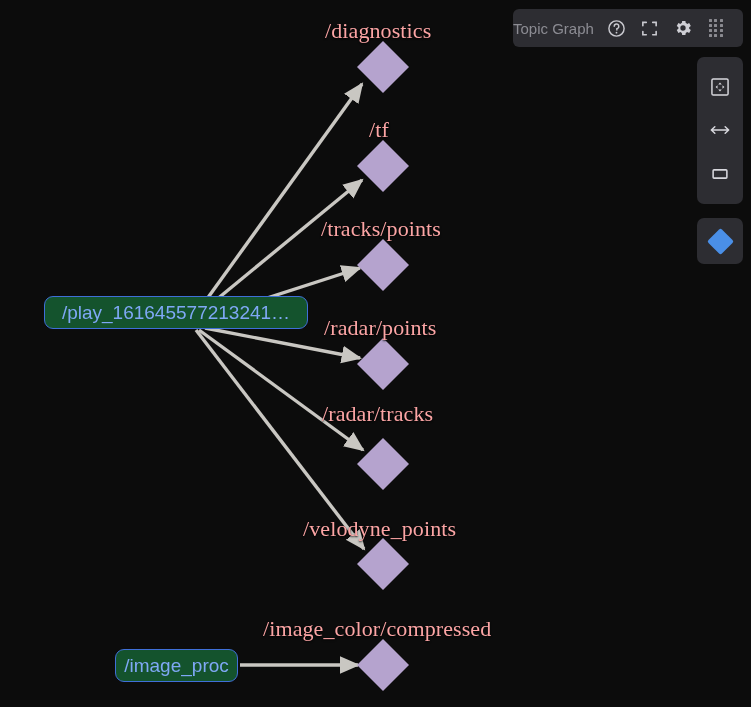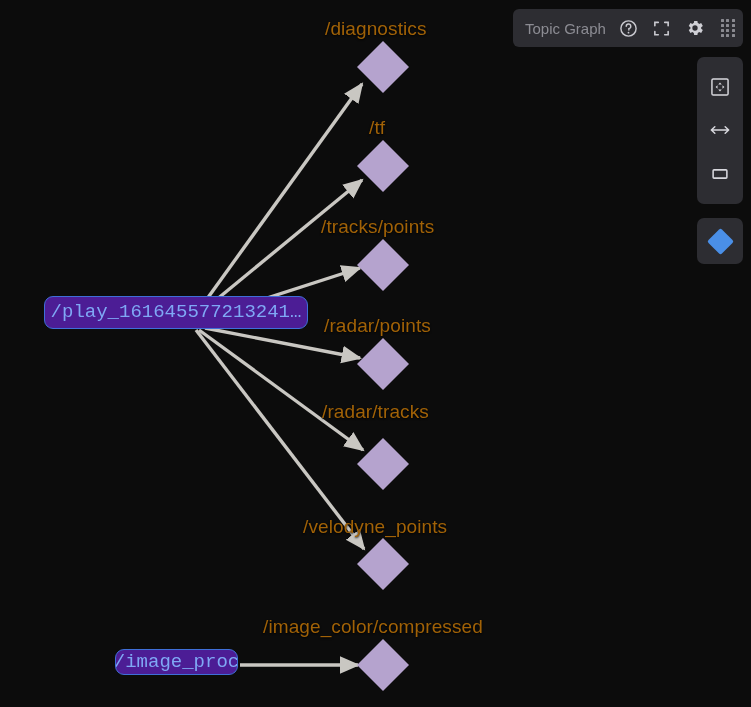--- a/index.html
+++ b/index.html
@@ -9,50 +9,50 @@
     font-family:"Liberation Sans", sans-serif;
     position:relative;
   }
   #stage{position:absolute;inset:0;}
 
   
   #graph-svg{position:absolute;left:0;top:0;width:751px;height:707px;}
 
   .topic-label{
     position:absolute;
-    color:#a16207;
-    font-size:19px;
+    color:#fca5a5;
+    font-size:22px;
     letter-spacing:.1px;
     white-space:nowrap;
     text-shadow:0 1px 2px rgba(0,0,0,.9);
     pointer-events:none;
+    font-family:Liberation Serif, serif;
   }
 
   .node-box{
     position:absolute;
     box-sizing:border-box;
     border:1.6px solid #3f6fd8;
     border-radius:9px;
-    background:#4c1d95;
+    background:#14532d;
     color:#7fa8f5;
     font-size:19px;
     line-height:1;
     display:flex;align-items:center;justify-content:center;
     white-space:nowrap;
     padding:0 8px;
     overflow:hidden;
-    font-family:Liberation Mono, monospace;
   }
 
   
   #top-toolbar{
     position:absolute;left:513px;top:9px;width:230px;height:38px;
     background:#2d2d32;border-radius:6px;
     display:flex;align-items:center;gap:13px;
-    padding:0 12px;box-sizing:border-box;
+    padding:0 0;box-sizing:border-box;
   }
   #top-toolbar .tb-title{
     color:#8c8c93;font-size:15px;white-space:nowrap;
   }
   .tb-icon{
     width:20px;height:20px;display:flex;align-items:center;justify-content:center;
     color:#c9c9cf;flex:0 0 auto;
   }
   .tb-icon svg{display:block;}
 
@@ -111,21 +111,21 @@
       <div class="topic-label" style="left: 369px; top: 117px;">/tf</div>
       <div class="topic-label" style="left: 321px; top: 216px;">/tracks/points</div>
       <div class="topic-label" style="left: 324px; top: 315px;">/radar/points</div>
       <div class="topic-label" style="left: 322px; top: 401px;">/radar/tracks</div>
       <div class="topic-label" style="left: 303px; top: 516px;">/velodyne_points</div>
       <div class="topic-label" style="left: 263px; top: 616px;">/image_color/compressed</div>
     </div>
 
   <div id="node-boxes">
       <div class="node-box" style="left: 44px; top: 296px; width: 264px; height: 33px;">/play_161645577213241…</div>
-      <div class="node-box" style="left: 115px; top: 649px; width: 123px; height: 26px;">/image_proc</div>
+      <div class="node-box" style="left: 115px; top: 649px; width: 123px; height: 33px;">/image_proc</div>
     </div>
 
   <div id="top-toolbar">
     <span class="tb-title">Topic Graph</span>
 
     <span class="tb-icon">
       <svg width="19" height="19" viewBox="0 0 20 20" fill="none" stroke="#c9c9cf" stroke-width="1.5">
         <circle cx="10" cy="10" r="8"></circle>
         <path d="M7.6 7.6a2.4 2.4 0 1 1 2.8 2.5v1.4" stroke-linecap="round"></path>
         <circle cx="10" cy="14.4" r=".95" fill="#c9c9cf" stroke="none"></circle>

